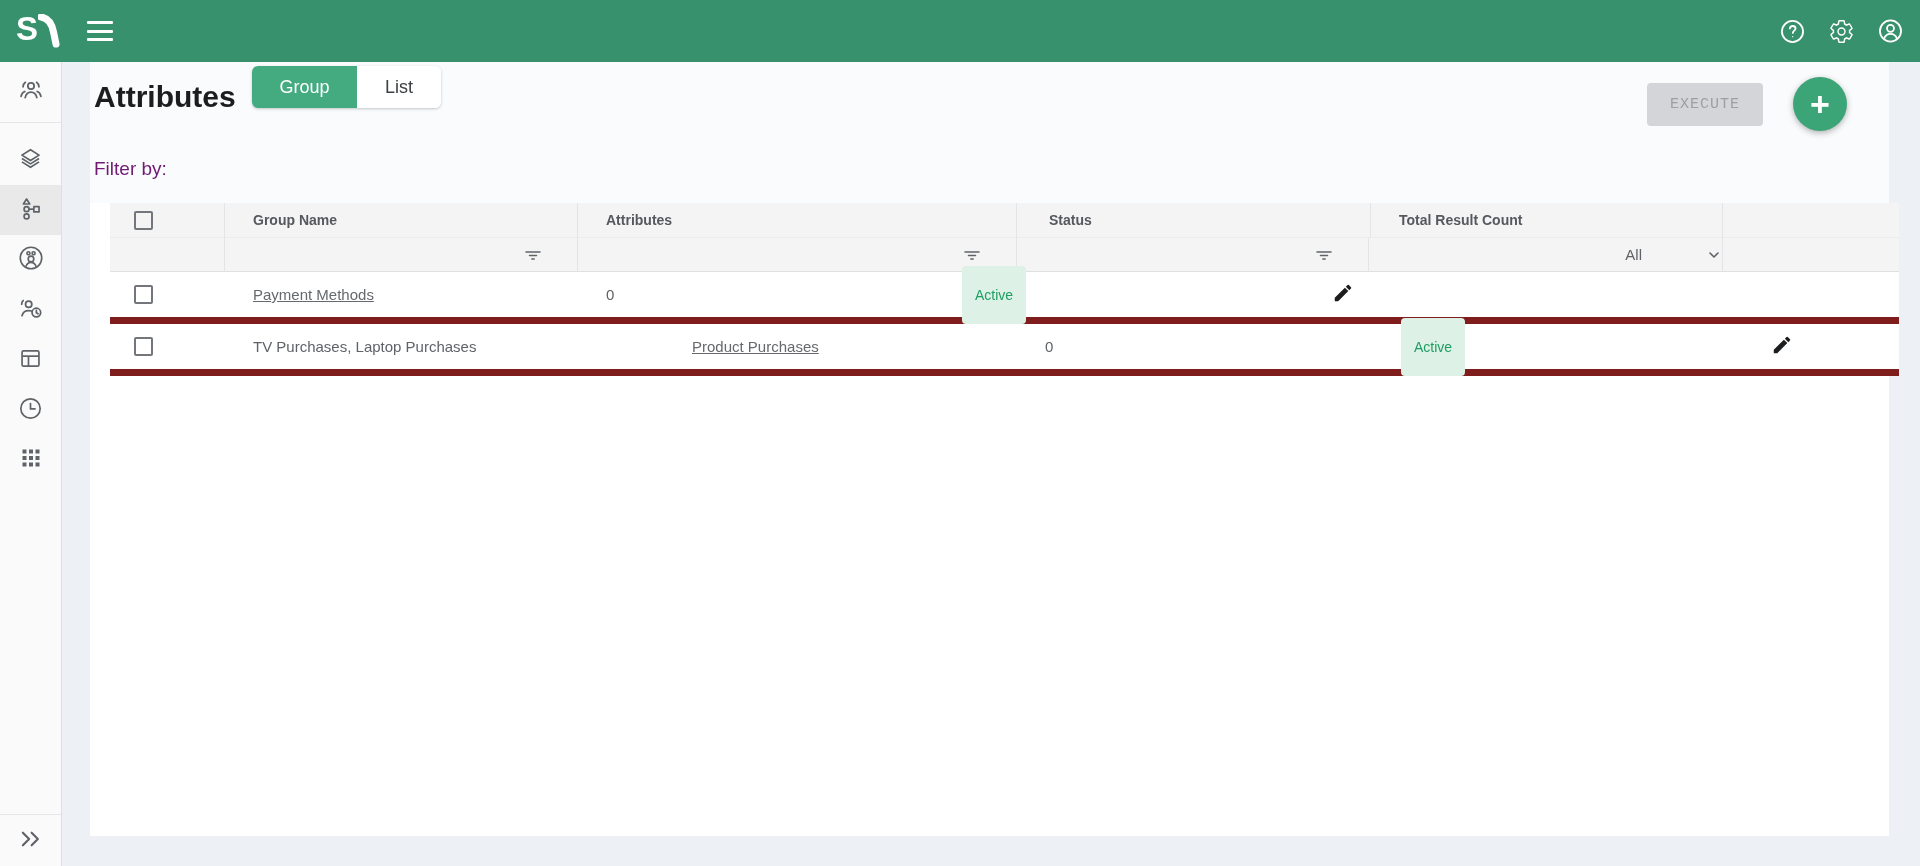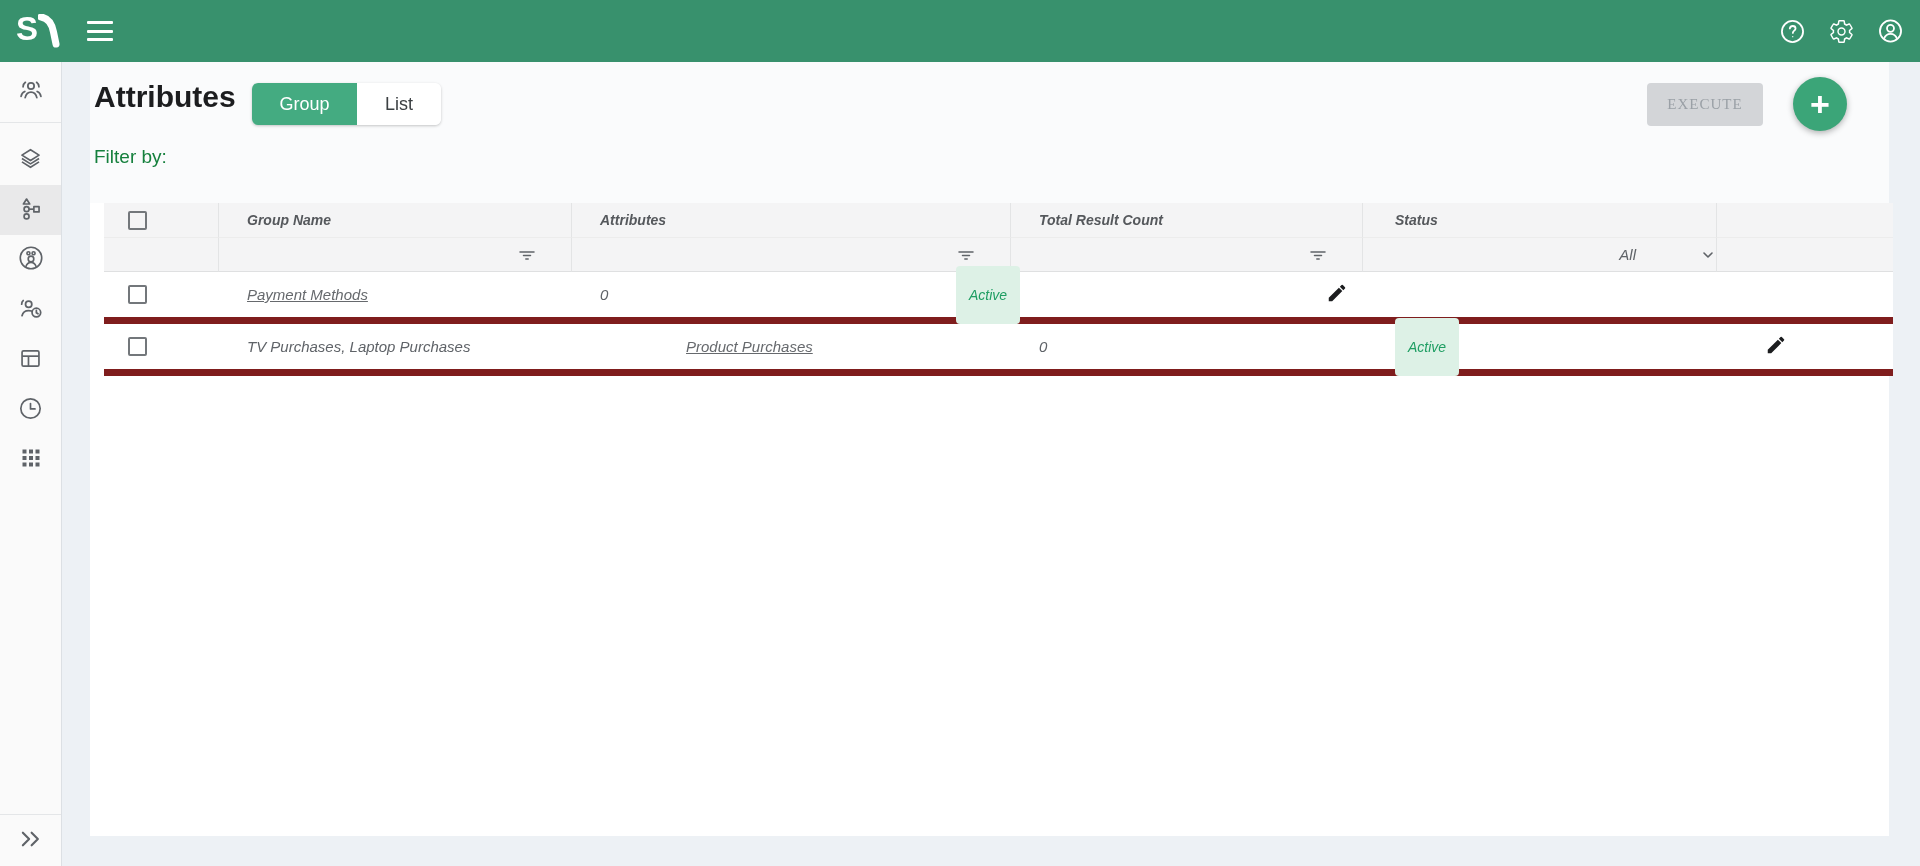--- a/index.html
+++ b/index.html
@@ -43,54 +43,54 @@
   
   .content {
     position:absolute; left:90px; top:62px; width:1799px; height:774px;
     background:#fafbfc;
   }
   .grid-surface { position:absolute; top:141px; left:0; right:0; bottom:0; background:#fff; }
 
   .page-title { position:absolute; left:4px; top:18px; font-size:30px; font-weight:bold; color:#1c1d1f; }
 
   .view-toggle {
-    position:absolute; left:162px; top:21px; height:42px; display:flex;
+    position:absolute; left:162px; top:4px; height:42px; display:flex;
     border-radius:6px; overflow:hidden; box-shadow:0 1px 3px rgba(0,0,0,.22);
     font-size:18px; cursor:pointer;
   }
   .seg { display:flex; align-items:center; justify-content:center; }
   .seg-group { width:105px; background:#44ab81; color:#fff; }
   .seg-list { width:84px; background:#fff; color:#3c4043;text-align:right; }
 
   .execute-btn {
     position:absolute; left:1557px; top:21px; width:116px; height:43px;
     background:#d3d5d8; color:#9aa0a6; border:none; border-radius:4px;
-    font-family:Liberation Serif, serif; font-size:15px; letter-spacing:1px; cursor:default;
+    font-family:Liberation Mono, monospace; font-size:15px; letter-spacing:1px; cursor:default;
   }
   .fab {
     position:absolute; left:1703px; top:15px; width:54px; height:54px; border-radius:50%;
     background:#3ba578; color:#fff; border:none; box-shadow:0 2px 6px rgba(0,0,0,.3);
     font-size:34px; font-weight:bold; line-height:50px; text-align:center; cursor:pointer;
     font-family:inherit;
   }
 
-  .filter-label { position:absolute; left:4px; top:84px; font-size:19px; color:#15803d; }
+  .filter-label { position:absolute; left:4px; top:96px; font-size:19px; color:#701a75; }
   .filter-select {
     position:absolute; left:91px; top:86px; width:250px; height:34px;
     border-bottom:1px solid #85898d; cursor:pointer;
   }
   .filter-select-value { font-size:19px; color:#202124; position:absolute; left:0; top:2px; }
   .select-arrow {
     position:absolute; right:10px; top:14px; width:0; height:0;
     border-left:6px solid transparent; border-right:6px solid transparent;
     border-top:6px solid #5f6368;
   }
 
   
-  .grid { position:absolute; left:14px; top:0; width:1789px;font-style:italic; }
+  .grid { position:absolute; left:20px; top:0; width:1789px; }
   .t-row { display:flex; width:1789px; }
   .col-check  { width:115px; }
   .col-name   { width:353px; }
   .col-attr   { width:439px; }
   .col-count  { width:352px; }
   .col-status { width:354px; }
   .col-edit   { width:176px; }
 
   .head-row { height:35px; background:#f4f4f5; }
   .head-row .cell { border-bottom:1px solid #ececec; }
@@ -284,25 +284,25 @@
     <div class="t-row head-row">
       <div class="cell c-check col-check">
         <span class="checkbox"></span>
       </div>
       <div class="cell col-name">
         <span class="head-label">Group Name</span>
       </div>
       <div class="cell col-attr">
         <span class="head-label">Attributes</span>
       </div>
+      <div class="cell c-status col-status">
+        <span class="head-label">Status</span>
+      </div>
       <div class="cell col-count">
         <span class="head-label">Total Result Count</span>
-      </div>
-      <div class="cell c-status col-status">
-        <span class="head-label">Status</span>
       </div>
       <div class="cell col-edit"></div>
     </div>
 
     <div class="t-row filter-row">
       <div class="cell c-check col-check"></div>
       <div class="cell c-filter col-name">
         <span class="filter-icon">
           <svg width="20" height="18" viewBox="0 0 20 18" stroke="#5f6368" stroke-width="1.5" stroke-linecap="round">
               <path d="M3 6h14"></path>

